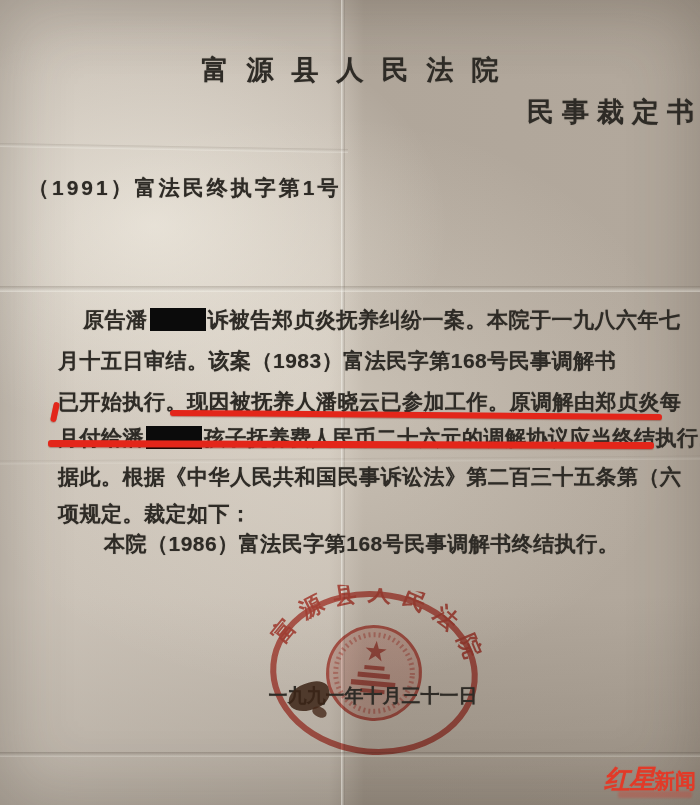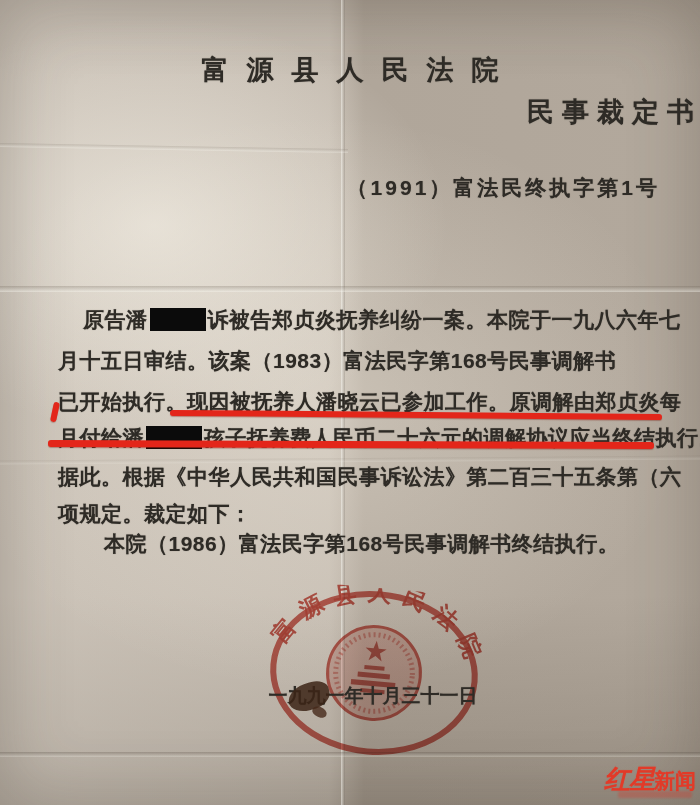--- a/index.html
+++ b/index.html
@@ -27,22 +27,22 @@
     background:linear-gradient(180deg, rgba(85,74,62,0.16), rgba(255,255,248,0.28));}
   .crease-h-bottom{left:0;top:752px;width:700px;height:5px;
     background:linear-gradient(180deg, rgba(70,60,50,0.28), rgba(255,255,248,0.25));}
 
   .txt{position:absolute;color:#2e2b26;font-weight:700;
        text-shadow:0 0 1px rgba(45,40,34,0.45);white-space:nowrap;}
   .title1{left:0;top:52px;width:700px;text-align:center;
           font-size:27px;letter-spacing:18px;text-indent:18px;}
   .title2{left:2px;top:94px;width:700px;text-align:right;
           font-size:27px;letter-spacing:8px;text-indent:8px;}
-  .caseno{left:0;top:174px;width:660px;text-align:right;
-          font-size:21px;letter-spacing:3px;}
+  .caseno{left:0;top:174px;width:660px;text-align:left;
+          font-size:21px;letter-spacing:3px;padding-left:28px;}
   .bodyline{left:58px;font-size:21px;letter-spacing:0.5px;}
   .l1{top:306px;padding-left:25px;}
   .l2{top:347px;}
   .l3{top:388px;}
   .l4{top:424px;}
   .l5{top:463px;}
   .l6{top:500px;text-align:center;}
   .ruling{left:104px;top:530px;font-size:21px;letter-spacing:0.5px;}
   .dateline{left:258px;top:661px;width:230px;text-align:center;
             font-size:19px;letter-spacing:0;z-index:6;margin-top:22px;}

